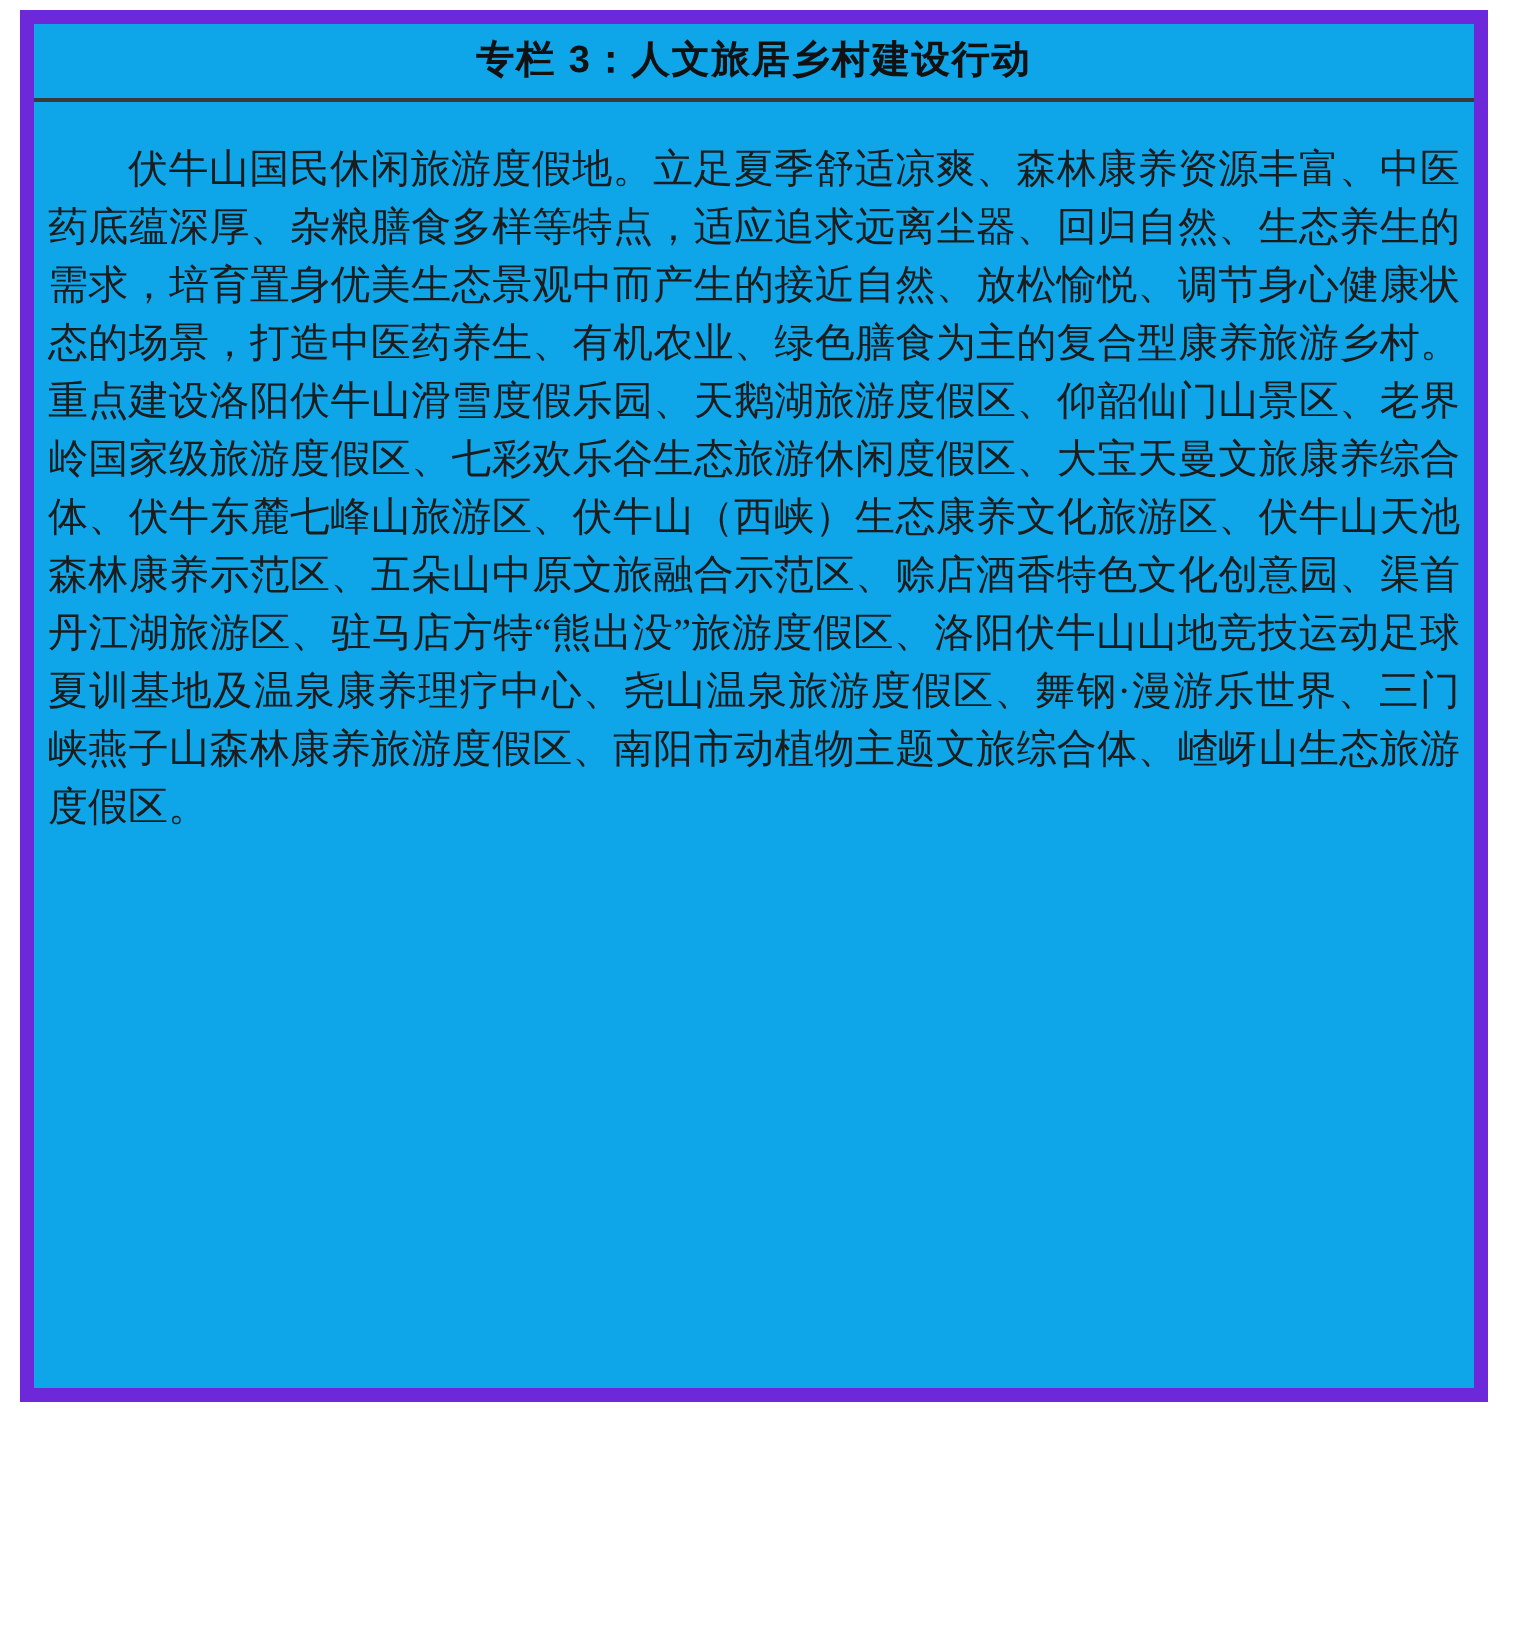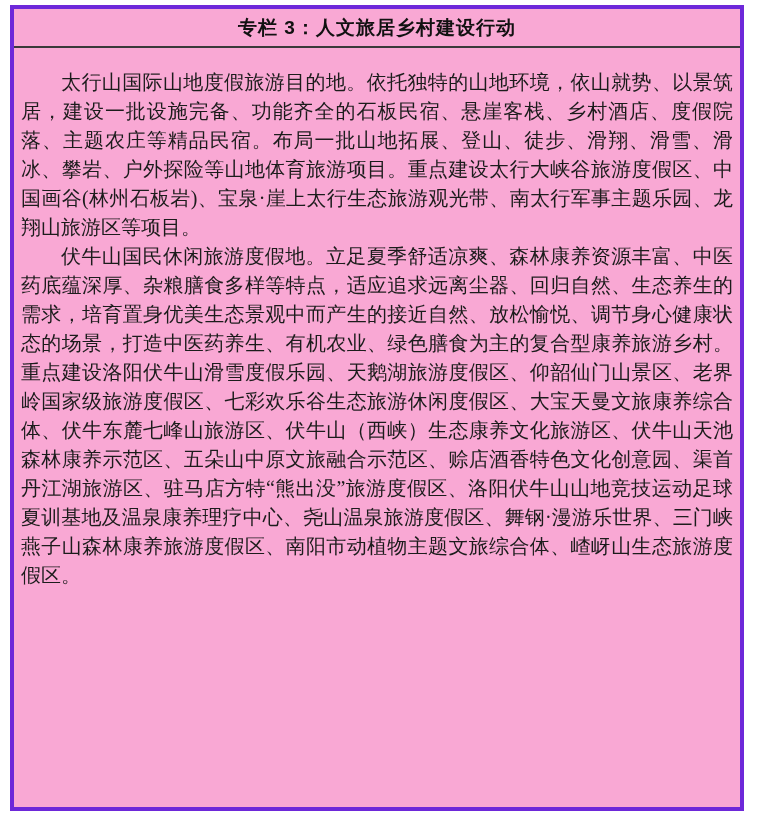--- a/index.html
+++ b/index.html
@@ -12,23 +12,23 @@
     height: 824px;
     position: relative;
     font-family: "Liberation Serif", "DejaVu Serif", serif;
     color: #1c1c1c;
   }
   .panel {
     position: absolute;
     left: 10px;
     top: 5px;
     width: 734px;
-    height: 806px;
-    border: 4px solid #6d28d9;
-    background: #f9a8d4;
+    height: 696px;
+    border: 7px solid #6d28d9;
+    background: #0ea5e9;
     box-sizing: border-box;
   }
   .panel-title {
     height: 37px;
     line-height: 37px;
     text-align: center;
     font-family: "Liberation Sans", "DejaVu Sans", sans-serif;
     font-weight: bold;
     font-size: 19px;
     letter-spacing: 1px;
@@ -50,16 +50,15 @@
     text-indent: 2em;
     word-break: break-all;
   }
 </style>
 </head>
 <body>
 
 <div class="panel">
   <div class="panel-title">专栏 3：人文旅居乡村建设行动</div>
   <div class="panel-body">
-    <p>太行山国际山地度假旅游目的地。依托独特的山地环境，依山就势、以景筑居，建设一批设施完备、功能齐全的石板民宿、悬崖客栈、乡村酒店、度假院落、主题农庄等精品民宿。布局一批山地拓展、登山、徒步、滑翔、滑雪、滑冰、攀岩、户外探险等山地体育旅游项目。重点建设太行大峡谷旅游度假区、中国画谷(林州石板岩)、宝泉·崖上太行生态旅游观光带、南太行军事主题乐园、龙翔山旅游区等项目。</p>
     <p>伏牛山国民休闲旅游度假地。立足夏季舒适凉爽、森林康养资源丰富、中医药底蕴深厚、杂粮膳食多样等特点，适应追求远离尘器、回归自然、生态养生的需求，培育置身优美生态景观中而产生的接近自然、放松愉悦、调节身心健康状态的场景，打造中医药养生、有机农业、绿色膳食为主的复合型康养旅游乡村。重点建设洛阳伏牛山滑雪度假乐园、天鹅湖旅游度假区、仰韶仙门山景区、老界岭国家级旅游度假区、七彩欢乐谷生态旅游休闲度假区、大宝天曼文旅康养综合体、伏牛东麓七峰山旅游区、伏牛山（西峡）生态康养文化旅游区、伏牛山天池森林康养示范区、五朵山中原文旅融合示范区、赊店酒香特色文化创意园、渠首丹江湖旅游区、驻马店方特“熊出没”旅游度假区、洛阳伏牛山山地竞技运动足球夏训基地及温泉康养理疗中心、尧山温泉旅游度假区、舞钢·漫游乐世界、三门峡燕子山森林康养旅游度假区、南阳市动植物主题文旅综合体、嵖岈山生态旅游度假区。</p>
   </div>
 </div>
 
 </body></html>

